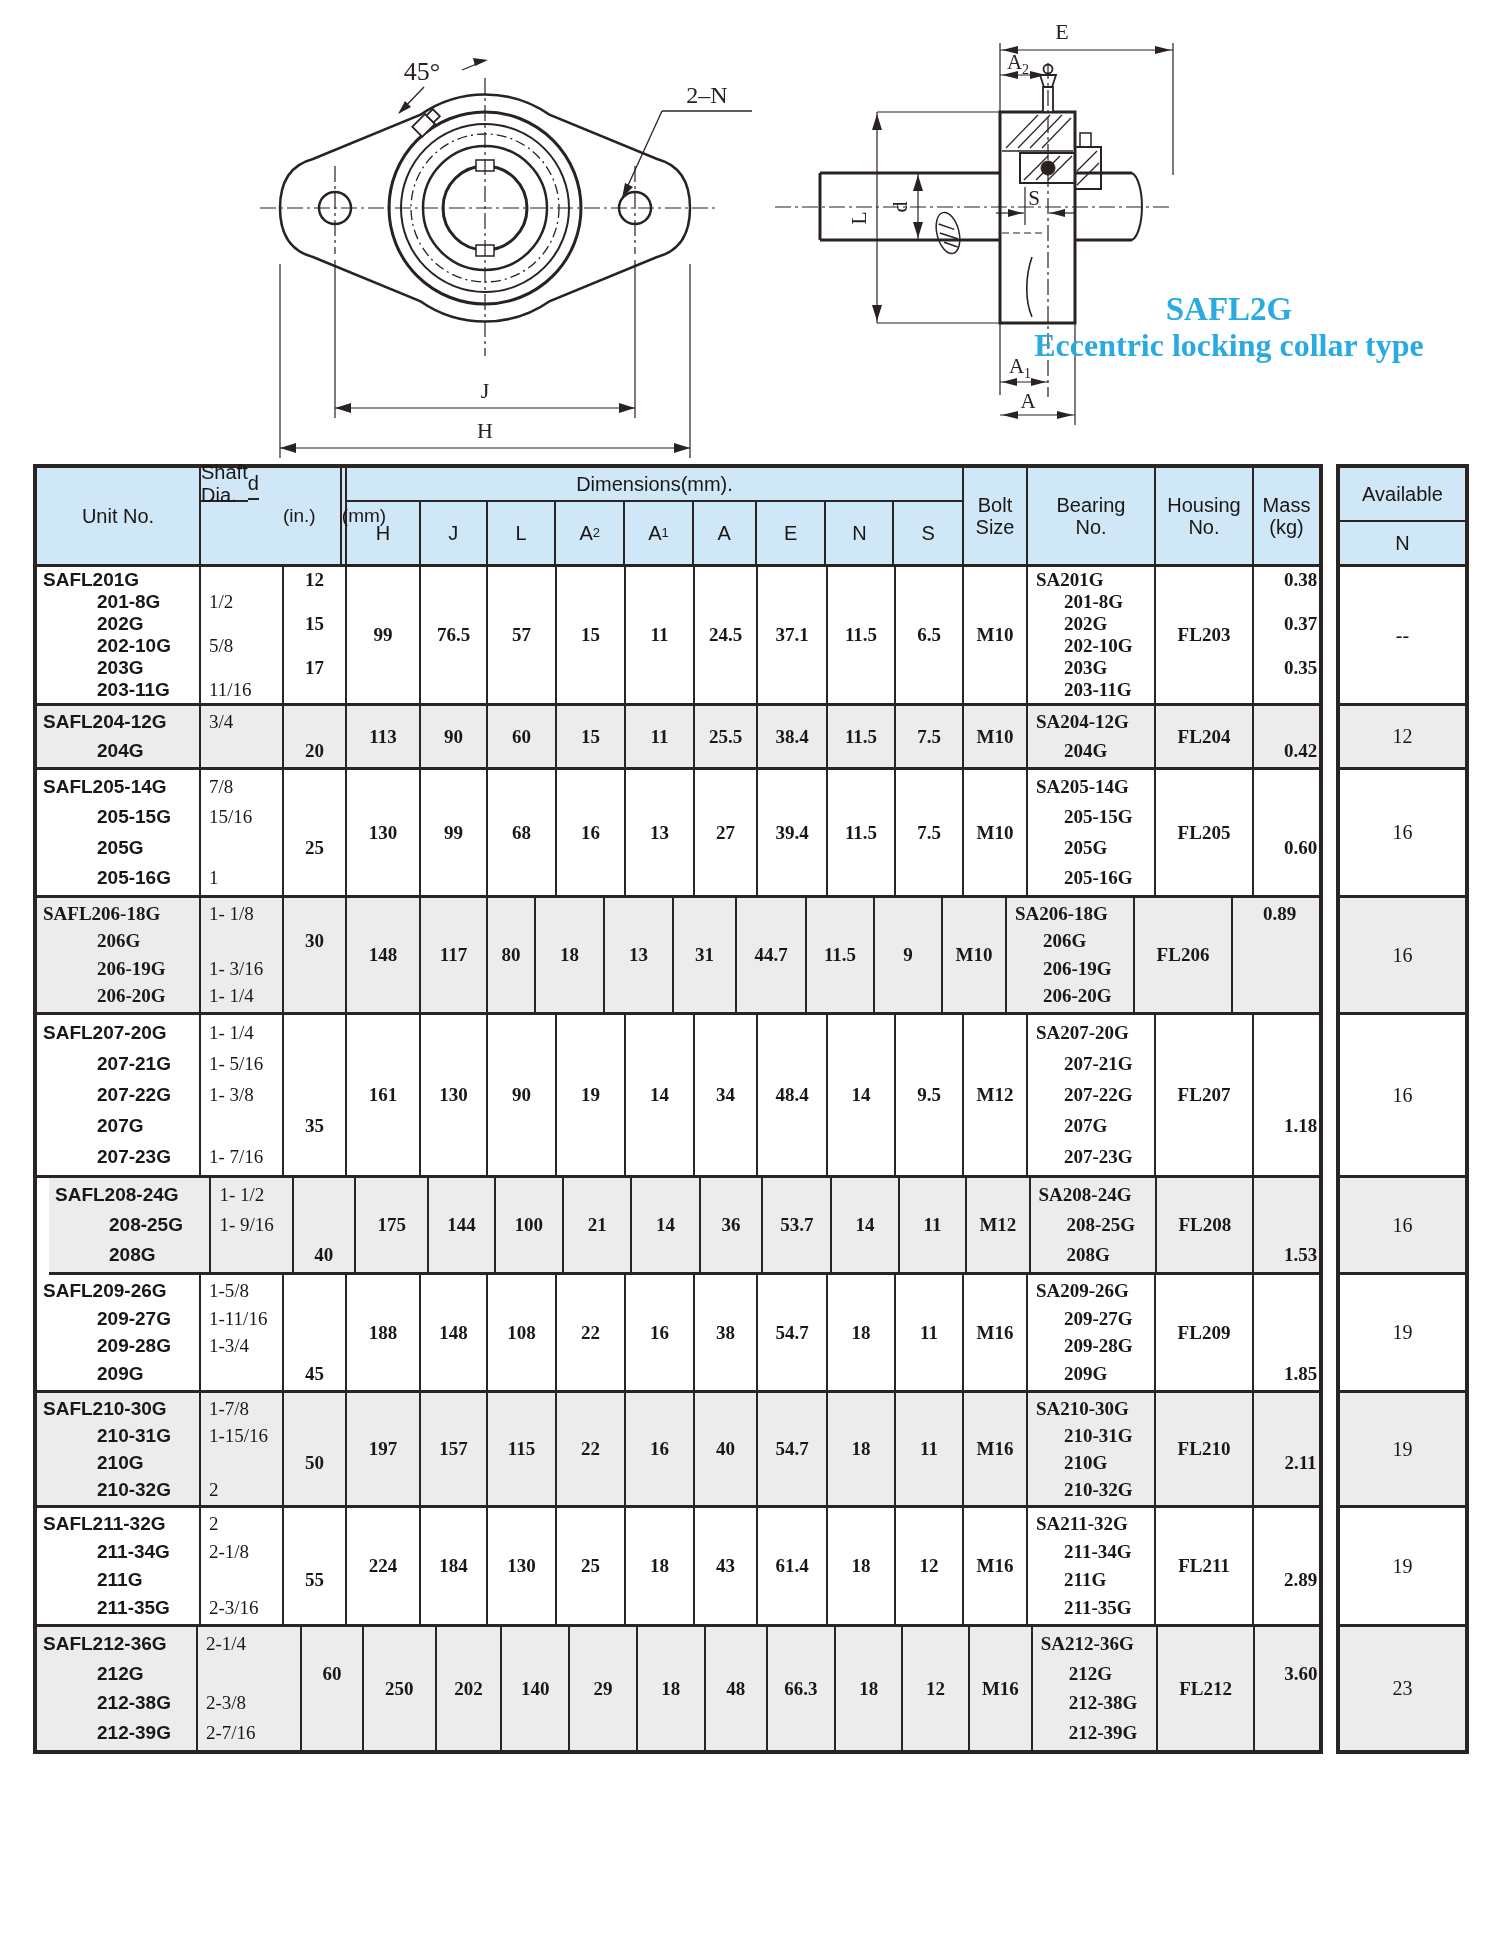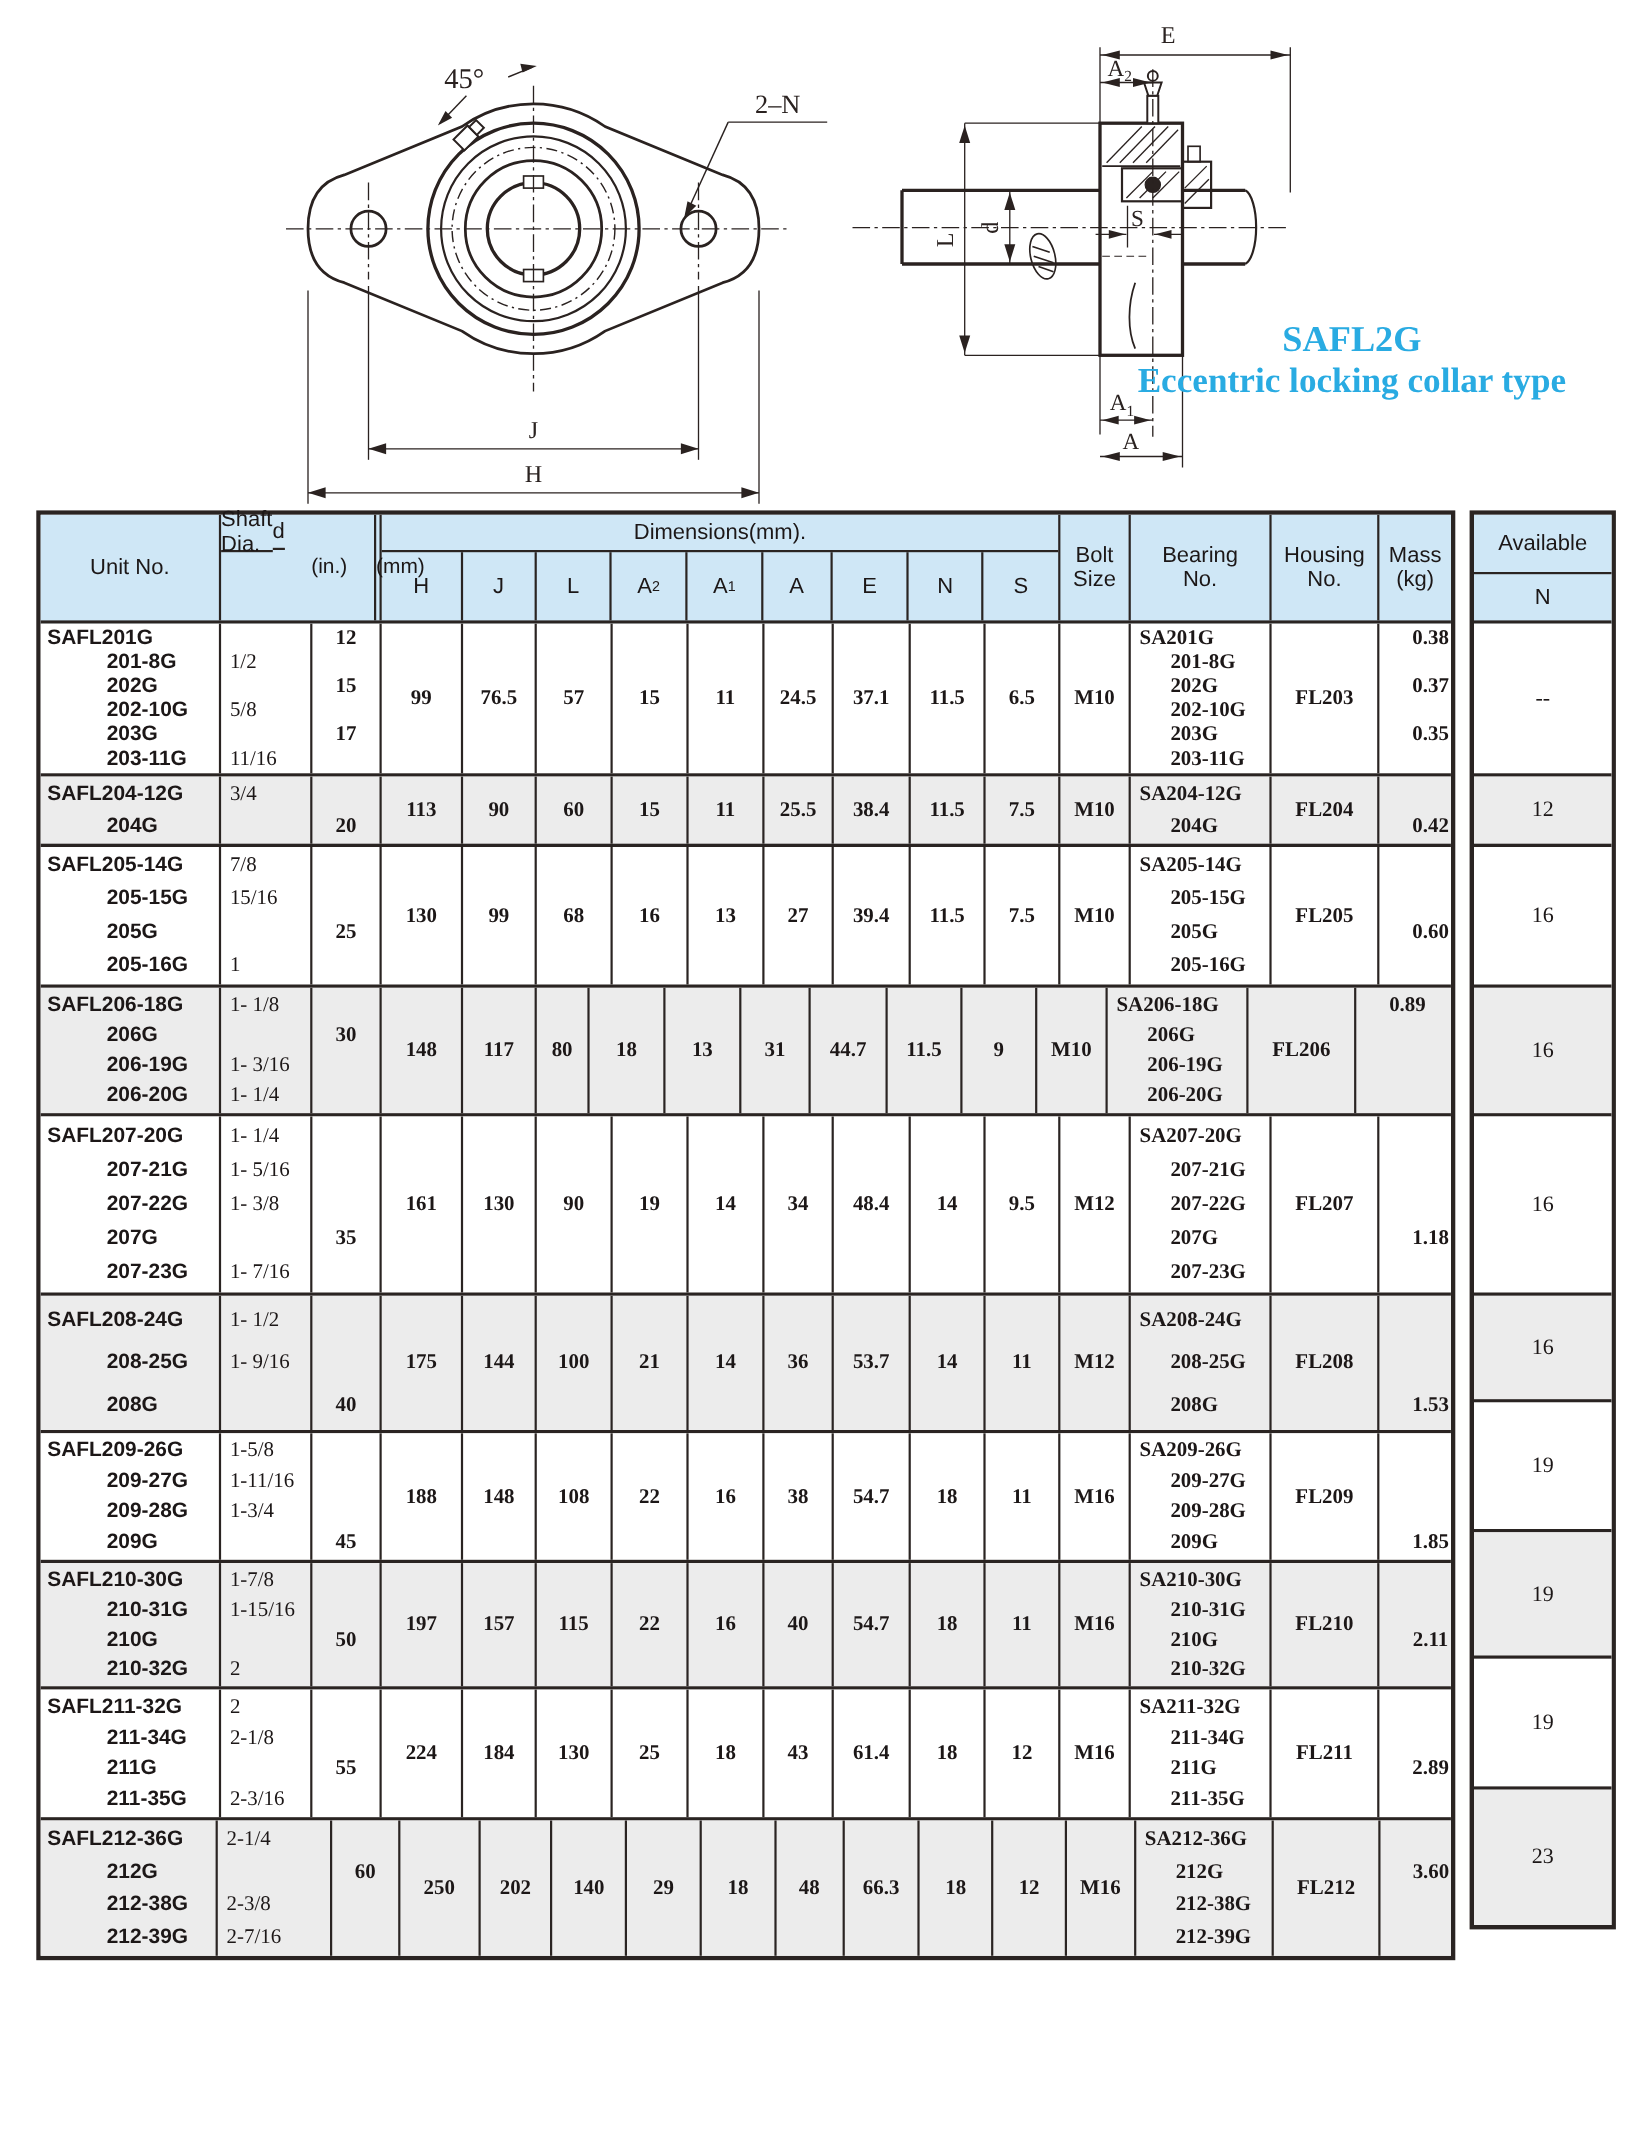--- a/index.html
+++ b/index.html
@@ -421,21 +421,21 @@
             </div>
             <div class="cell " style="width: 98px;">FL205</div>
             <div class="cell c-mass lines" style="width: 65px;">
               <div class="line"></div>
               <div class="line"></div>
               <div class="line">0.60</div>
               <div class="line"></div>
             </div>
           </div>
           <div class="trow shaded" style="height: 117px;">
-            <div class="cell c-unit lines" style="width: 164px;">
+            <div class="cell c-unit lines" style="width: 164px; font-family: Liberation Serif, serif;">
               <div class="line">SAFL206-18G</div>
               <div class="line">206G</div>
               <div class="line">206-19G</div>
               <div class="line">206-20G</div>
             </div>
             <div class="cell c-in lines" style="width: 83px;">
               <div class="line">1- 1/8</div>
               <div class="line"></div>
               <div class="line">1- 3/16</div>
               <div class="line">1- 1/4</div>
@@ -511,21 +511,21 @@
             </div>
             <div class="cell " style="width: 98px;">FL207</div>
             <div class="cell c-mass lines" style="width: 65px;">
               <div class="line"></div>
               <div class="line"></div>
               <div class="line"></div>
               <div class="line">1.18</div>
               <div class="line"></div>
             </div>
           </div>
-          <div class="trow shaded" style="height: 125px;">
+          <div class="trow shaded" style="height: 97px; margin-left: 12px;">
             <div class="cell c-unit lines" style="width: 164px;">
               <div class="line">SAFL208-24G</div>
               <div class="line">208-25G</div>
               <div class="line">208G</div>
             </div>
             <div class="cell c-in lines" style="width: 83px;">
               <div class="line">1- 1/2</div>
               <div class="line">1- 9/16</div>
               <div class="line"></div>
             </div>

